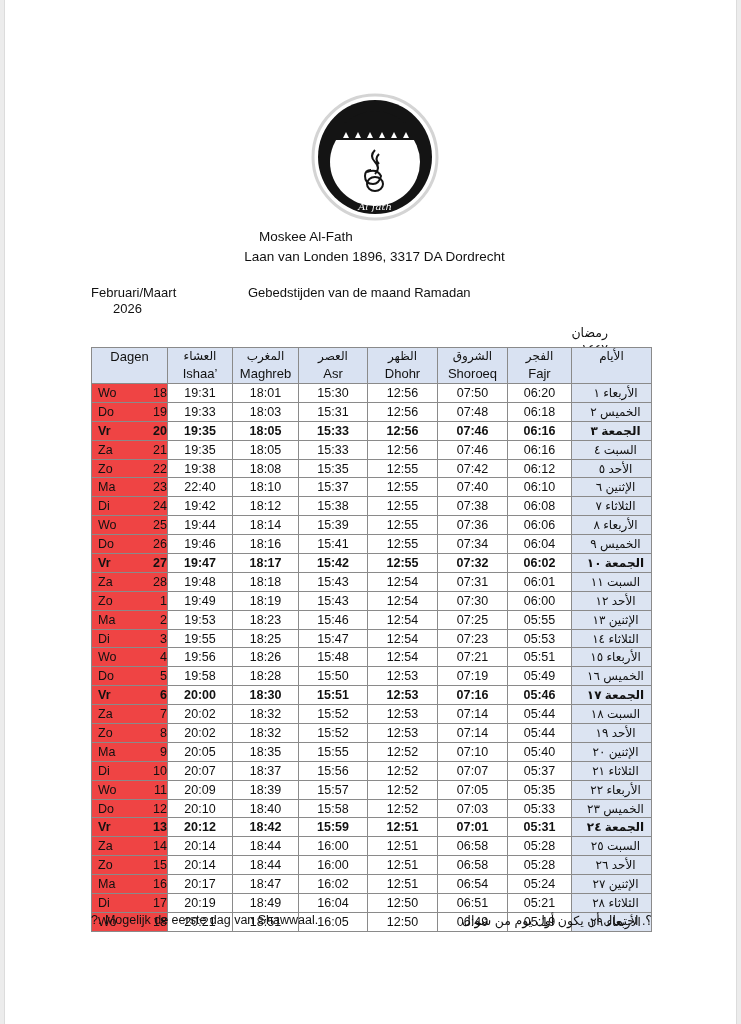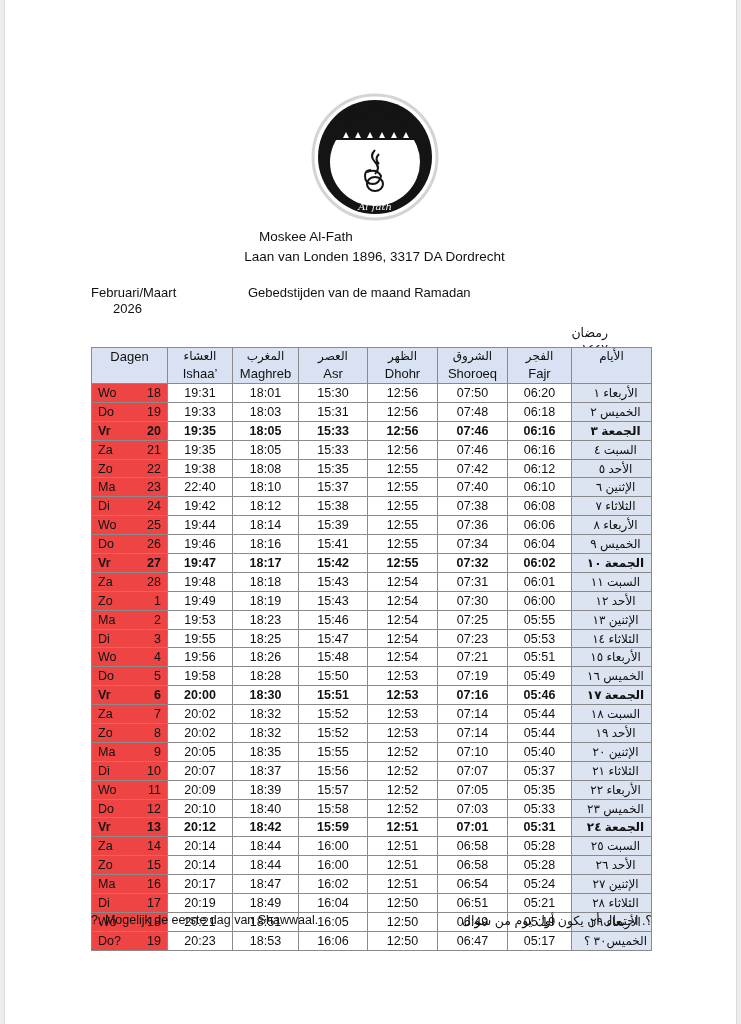--- a/index.html
+++ b/index.html
@@ -22,21 +22,21 @@
     position: absolute; left: 91px; top: 318px; width: 560px; border-collapse: collapse; font-size: 12.5px;
     table-layout: fixed;
     margin-top: 29px;
   }
   table.times td, table.times th {
     border: 1px solid #8a8a8a; padding: 0; height: 17.9px; line-height: 16px; text-align: center; font-weight: normal;
   }
   table.times thead th { background: #d9e2f2; height: 35px; vertical-align: top; line-height: 17px; font-size: 13px; }
   table.times thead th .ar { display: block; font-size: 12px; }
   table.times td.day { background: #ef4444; text-align: left; padding-left: 6px; }
-  table.times td.day .num { float: right; padding-right: 6px; }
+  table.times td.day .num { float: right; }
   table.times td.arday { background: #dce4f2; direction: rtl; text-align: center; font-size: 12px; padding-left: 8px; }
   table.times tr.fri td { font-weight: bold; }
   .footnote-nl { position: absolute; left: 91px; top: 913px; font-size: 12.5px; }
   .footnote-ar { position: absolute; left: 420px; width: 232px; top: 913px; font-size: 12.5px; direction: rtl; text-align: right; }
 </style>
 </head>
 <body>
 
 <div class="page"></div>
 
@@ -381,27 +381,17 @@
       <tr>
         <td class="day"><span>Wo</span><span class="num">18</span></td>
         <td>20:21</td>
         <td>18:51</td>
         <td>16:05</td>
         <td>12:50</td>
         <td>06:49</td>
         <td>05:19</td>
         <td class="arday">الأربعاء ٢٩</td>
       </tr>
-      <tr>
-        <td class="day"><span>Do?</span><span class="num">19</span></td>
-        <td>20:23</td>
-        <td>18:53</td>
-        <td>16:06</td>
-        <td>12:50</td>
-        <td>06:47</td>
-        <td>05:17</td>
-        <td class="arday">الخميس٣٠ ؟</td>
-      </tr>
     </tbody>
 </table>
 
 <div class="footnote-nl">?. Mogelijk de eerste dag van Shawwaal.</div>
 <div class="footnote-ar">؟. احتمال أن يكون أول يوم من شوال</div>
 
 </body></html>

